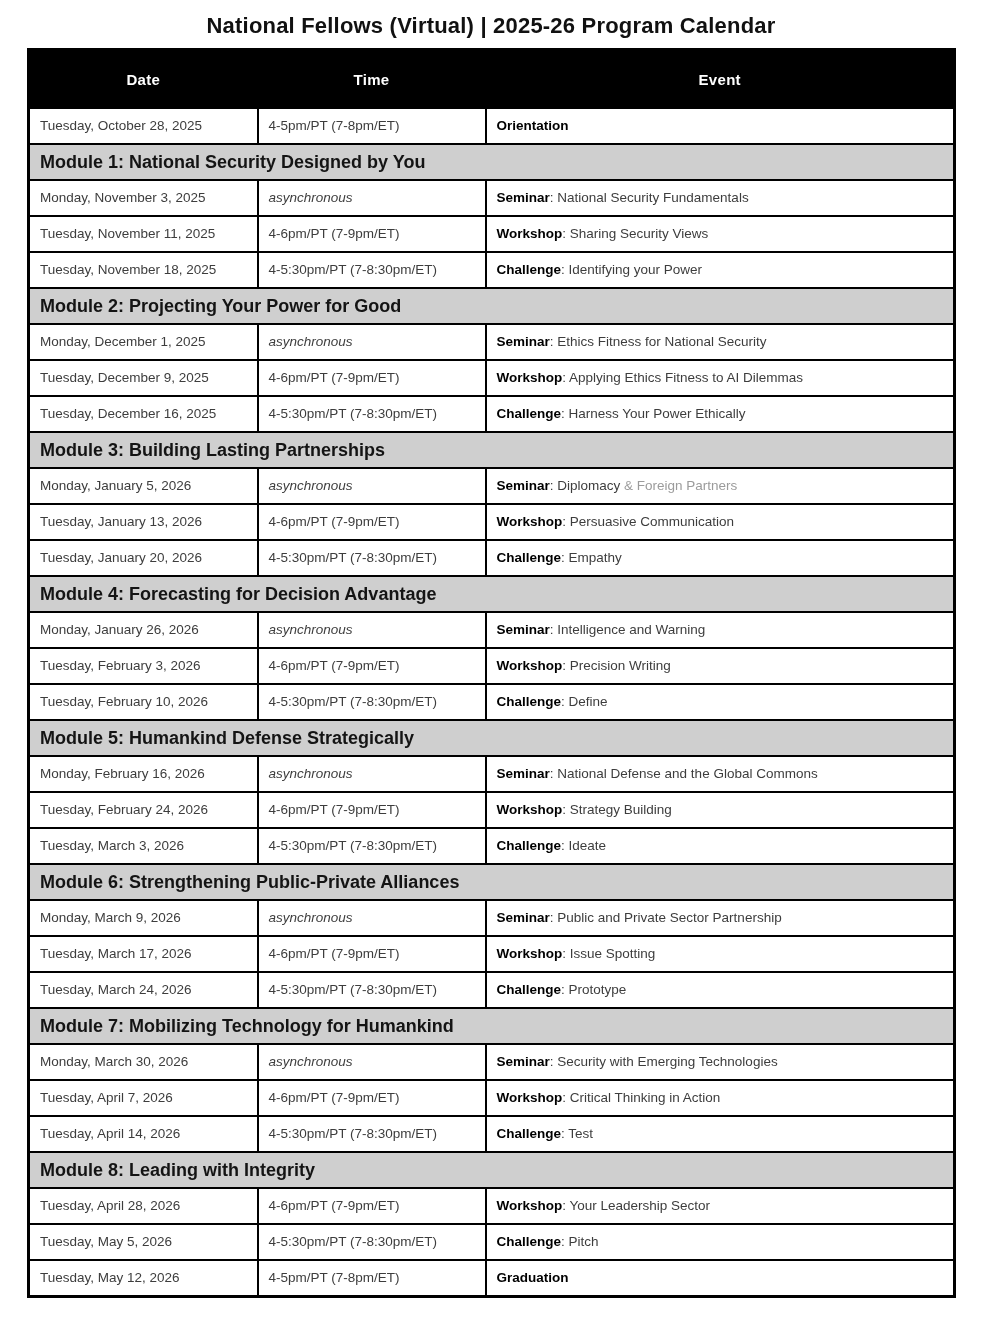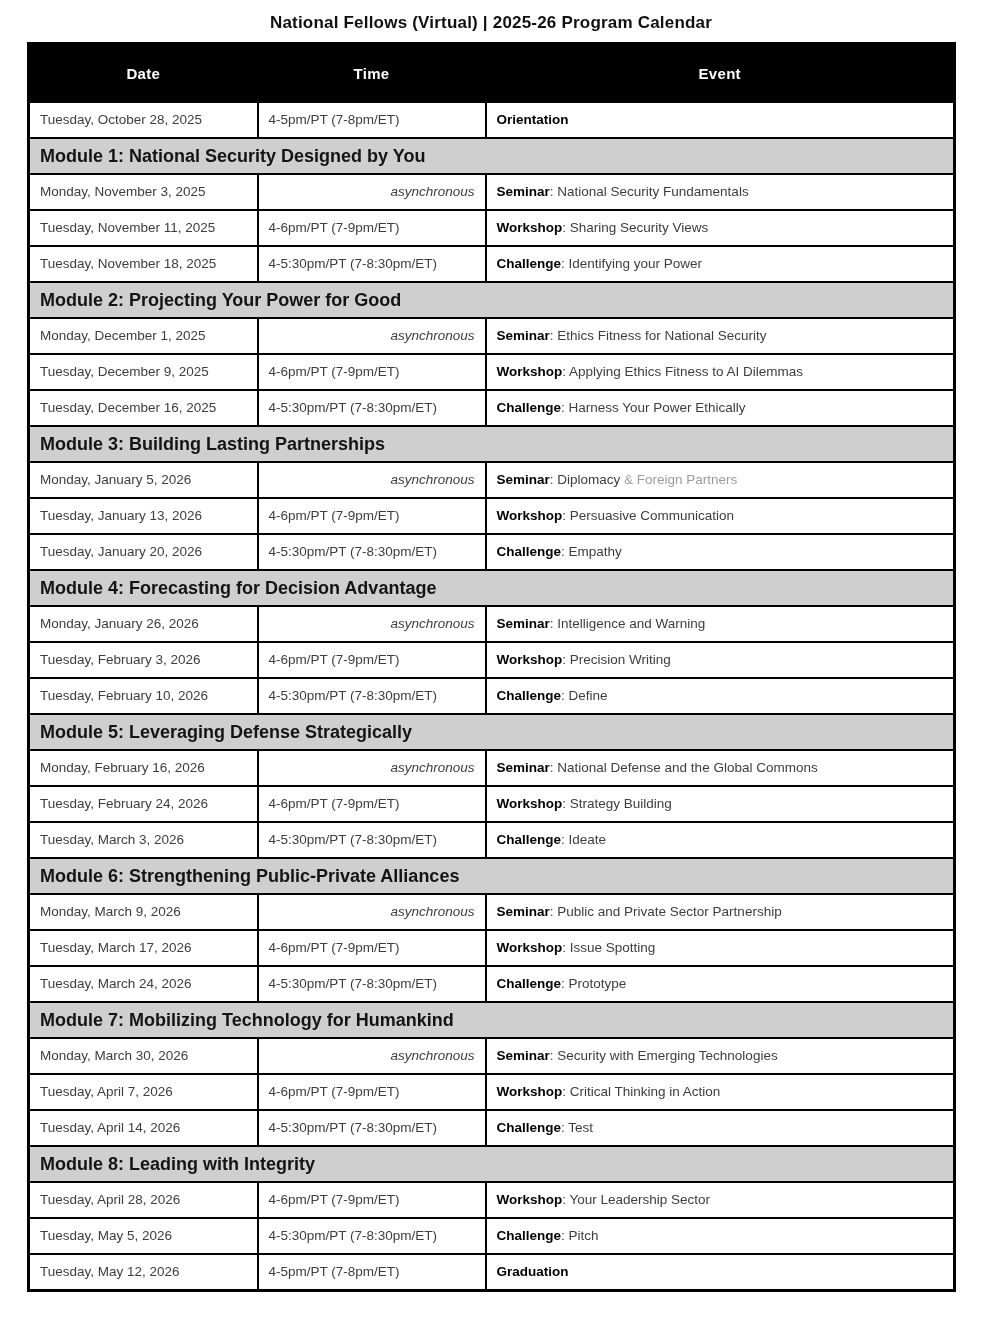--- a/index.html
+++ b/index.html
@@ -6,21 +6,21 @@
     --header-bg:#000000; --header-text:#ffffff; --module-bg:#cfcfcf;
     --body-text:#3d3d3d; --bold-text:#000000; --muted-text:#9b9b9b; --border:#000000;
   }
   html,body{margin:0;padding:0;background:#ffffff;}
   body{
     width:982px; min-height:1334px;
     font-family:"Liberation Sans", sans-serif;
     -webkit-font-smoothing:antialiased;
   }
   .page-title{
-    text-align:center; font-weight:bold; font-size:17px; color:#111111;
+    text-align:center; font-weight:bold; font-size:22px; color:#111111;
     padding:13px 0 9px 0; letter-spacing:.2px;
   }
   table.calendar{
     border-collapse:collapse; table-layout:fixed;
     width:926px; margin:0 auto 0 27px;
     border:3px solid var(--border);
   }
   table.calendar th{
     background:var(--header-bg); color:var(--header-text);
     font-size:15px; font-weight:bold; letter-spacing:.3px;
@@ -33,21 +33,21 @@
     font-size:13.5px; color:var(--body-text);
     line-height:1.25; vertical-align:middle;
     overflow:hidden; white-space:nowrap;
   }
   tr.module-row td{
     background:var(--module-bg);
     font-weight:bold; color:#141414; font-size:18px;
   }
   td .ev-bold{ font-weight:bold; color:var(--bold-text); }
   td .ev-muted{ color:var(--muted-text);margin-top:20px; }
-  td.time-cell.italic{ font-style:italic;text-align:right; }
+  td.time-cell.italic{ font-style:italic; }
 </style>
 </head>
 <body>
 
 <div class="page-title">National Fellows (Virtual) | 2025-26 Program Calendar</div>
 
 <table class="calendar">
   <colgroup>
     <col style="width:229px">
     <col style="width:228px">
@@ -149,21 +149,21 @@
     <td class="event-cell"><span class="ev-bold">Workshop</span><span class="ev-rest">: Precision Writing</span><span class="ev-muted"></span></td>
   </tr>
 
   <tr>
     <td class="date-cell">Tuesday, February 10, 2026</td>
     <td class="time-cell">4-5:30pm/PT (7-8:30pm/ET)</td>
     <td class="event-cell"><span class="ev-bold">Challenge</span><span class="ev-rest">: Define</span><span class="ev-muted"></span></td>
   </tr>
 
   <tr class="module-row">
-    <td colspan="3">Module 5: Leveraging Defense Strategically</td>
+    <td colspan="3">Module 5: Humankind Defense Strategically</td>
   </tr>
 
   <tr>
     <td class="date-cell">Monday, February 16, 2026</td>
     <td class="time-cell italic">asynchronous</td>
     <td class="event-cell"><span class="ev-bold">Seminar</span><span class="ev-rest">: National Defense and the Global Commons</span><span class="ev-muted"></span></td>
   </tr>
 
   <tr>
     <td class="date-cell">Tuesday, February 24, 2026</td>

